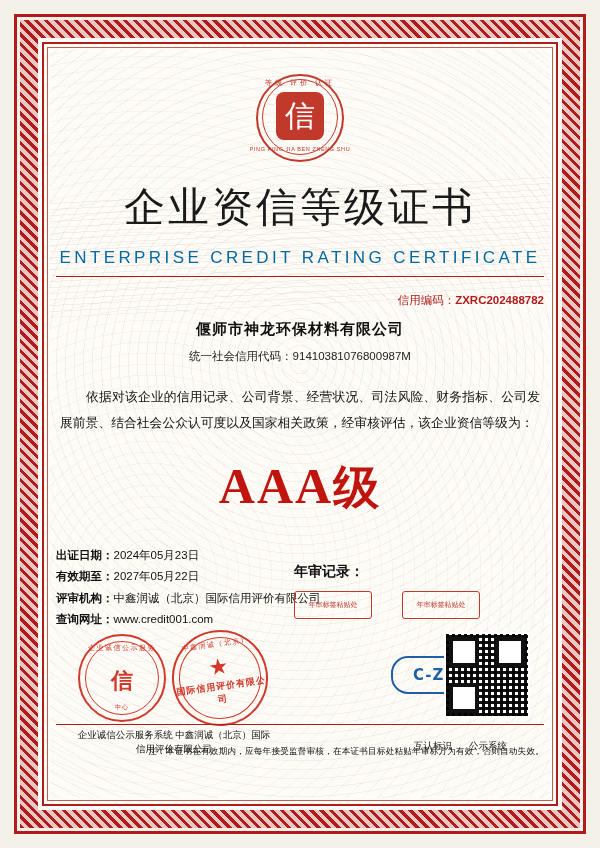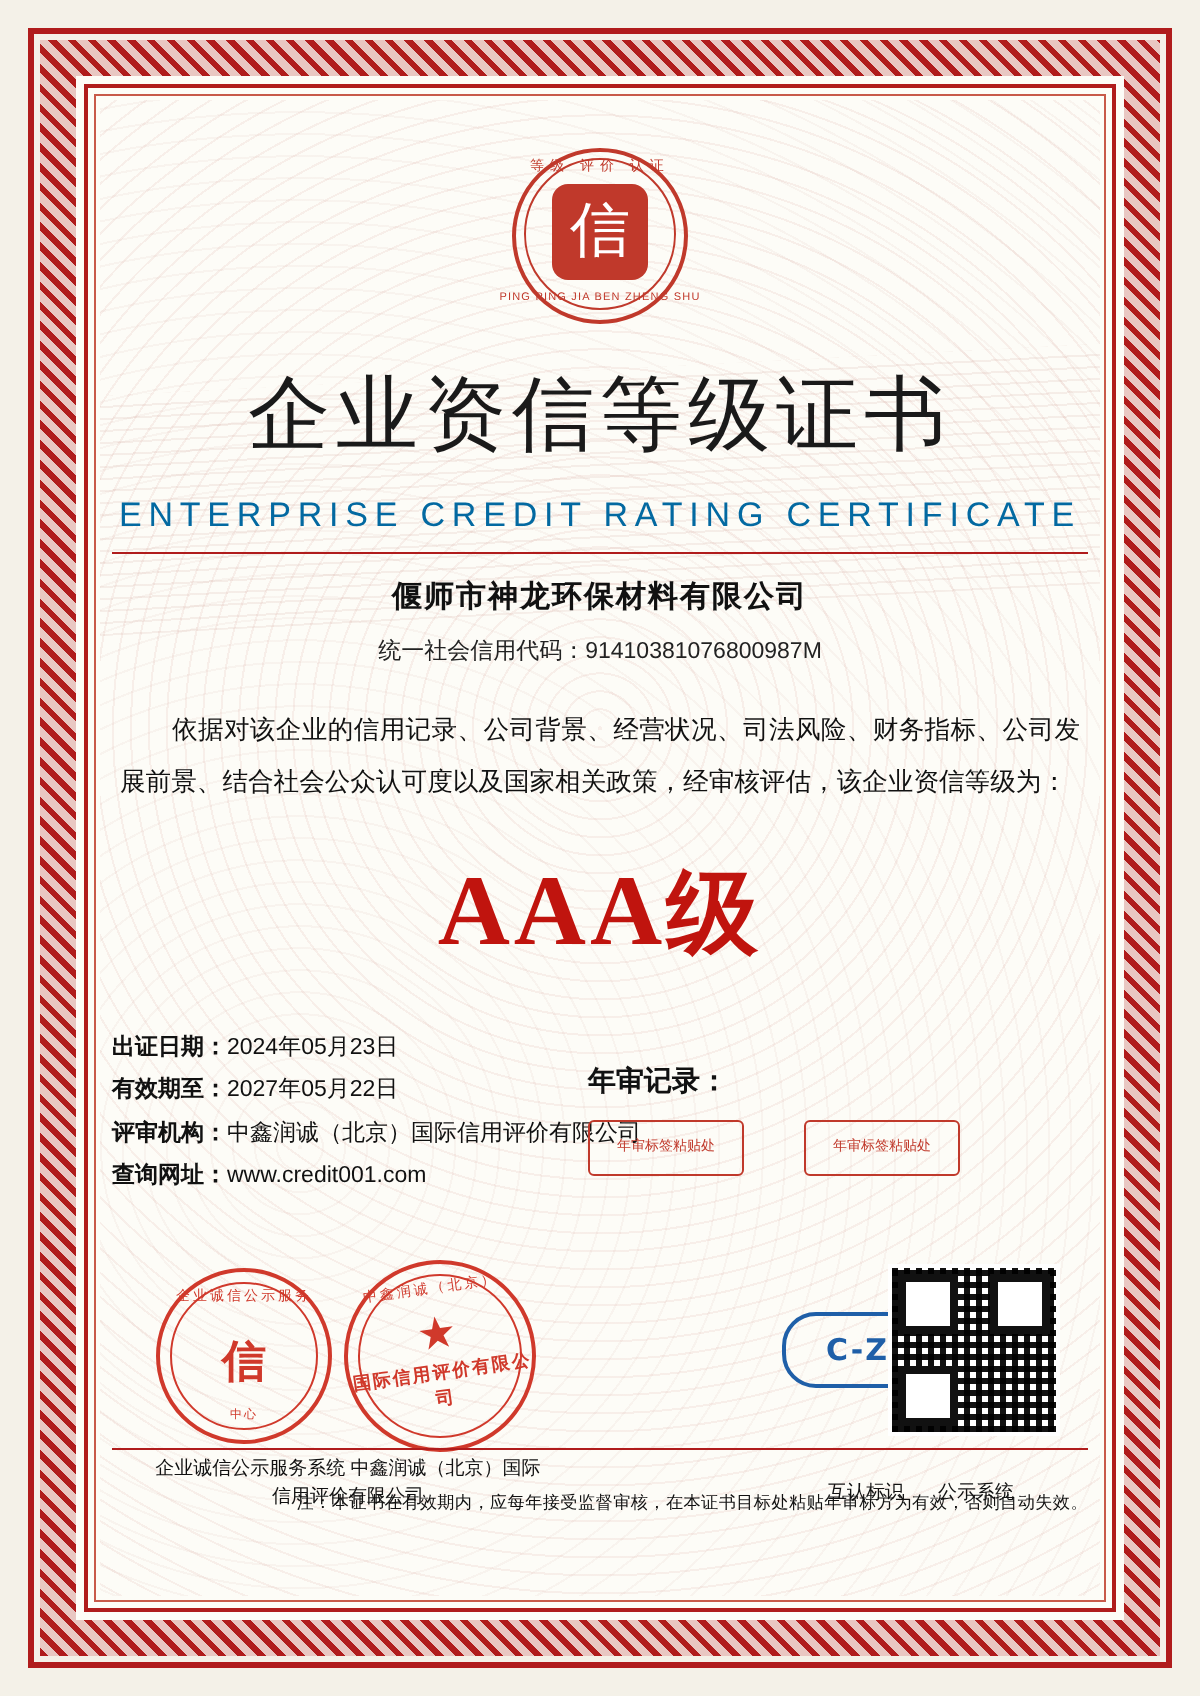--- a/index.html
+++ b/index.html
@@ -267,20 +267,23 @@
       <div class="ring2"></div>
       <div class="arc-top">等级 评价 认证</div>
       <div class="core">信</div>
       <div class="arc-bottom">PING PING JIA BEN ZHENG SHU</div>
     </div>
 
     <div class="title-cn">企业资信等级证书</div>
     <div class="title-en">ENTERPRISE CREDIT RATING CERTIFICATE</div>
     <div class="rule"></div>
 
+    <div class="credit-no">
+      <span class="label">信用编码：</span><span class="value">ZXRC202488782</span>
+    </div>
 
     <div class="company">偃师市神龙环保材料有限公司</div>
     <div class="uscc">
       <span>统一社会信用代码：</span><span>91410381076800987M</span>
     </div>
 
     <div class="body-text">依据对该企业的信用记录、公司背景、经营状况、司法风险、财务指标、公司发展前景、结合社会公众认可度以及国家相关政策，经审核评估，该企业资信等级为：</div>
 
     <div class="grade">
       <span>AAA</span><span class="cn">级</span>

